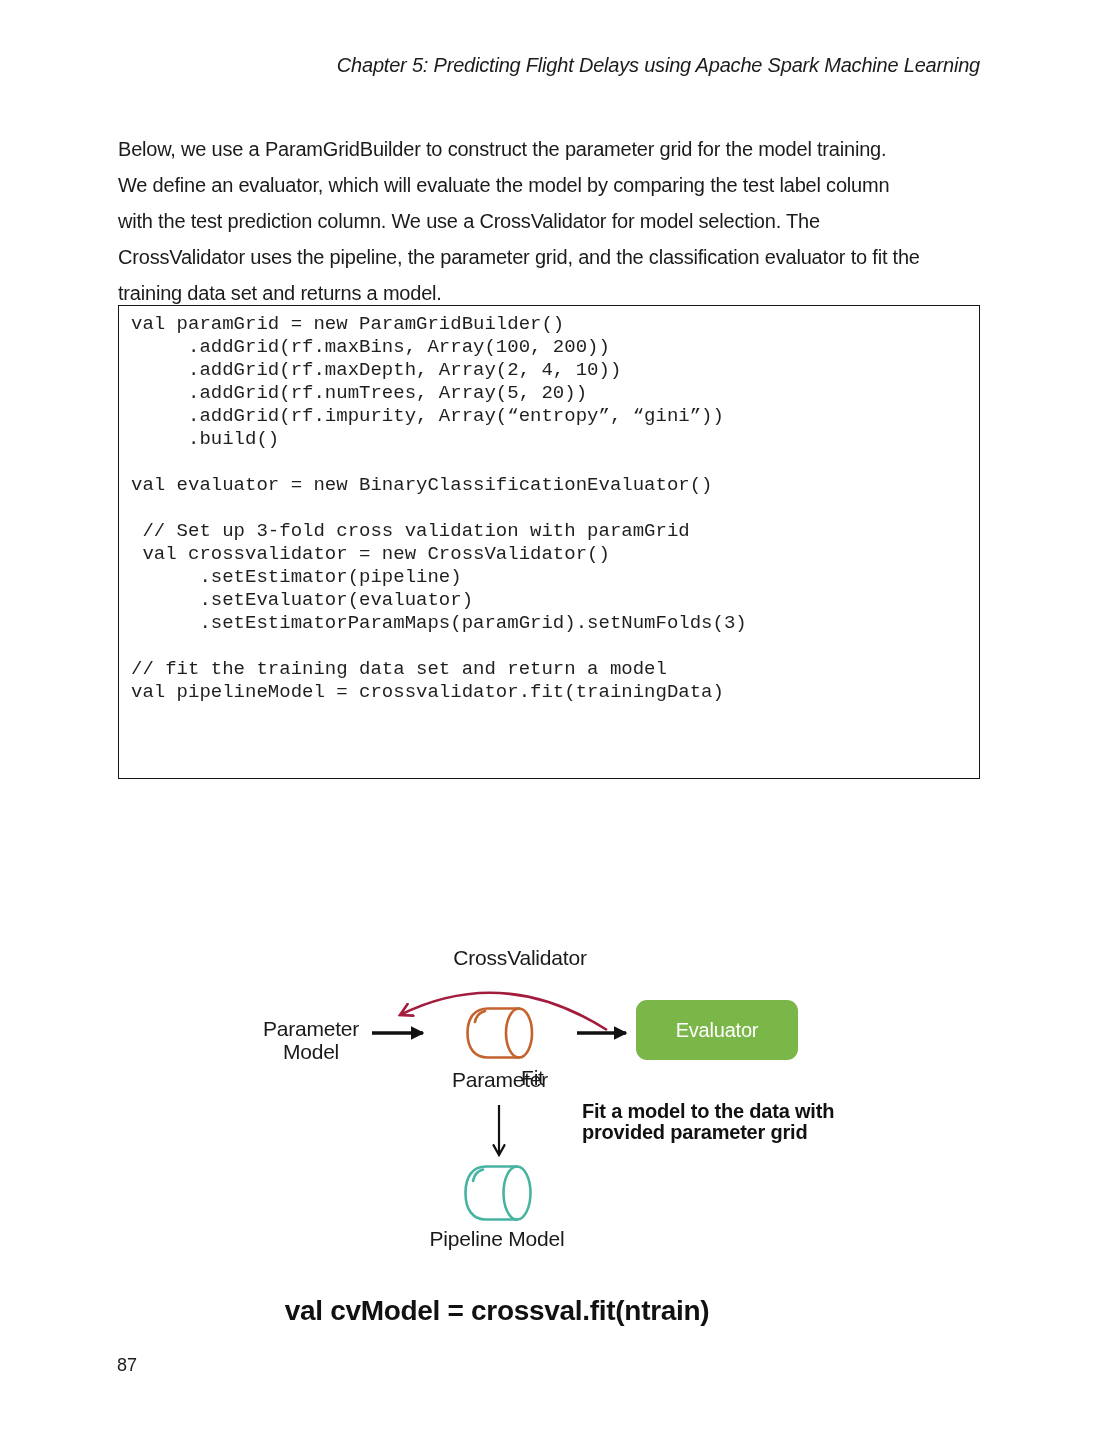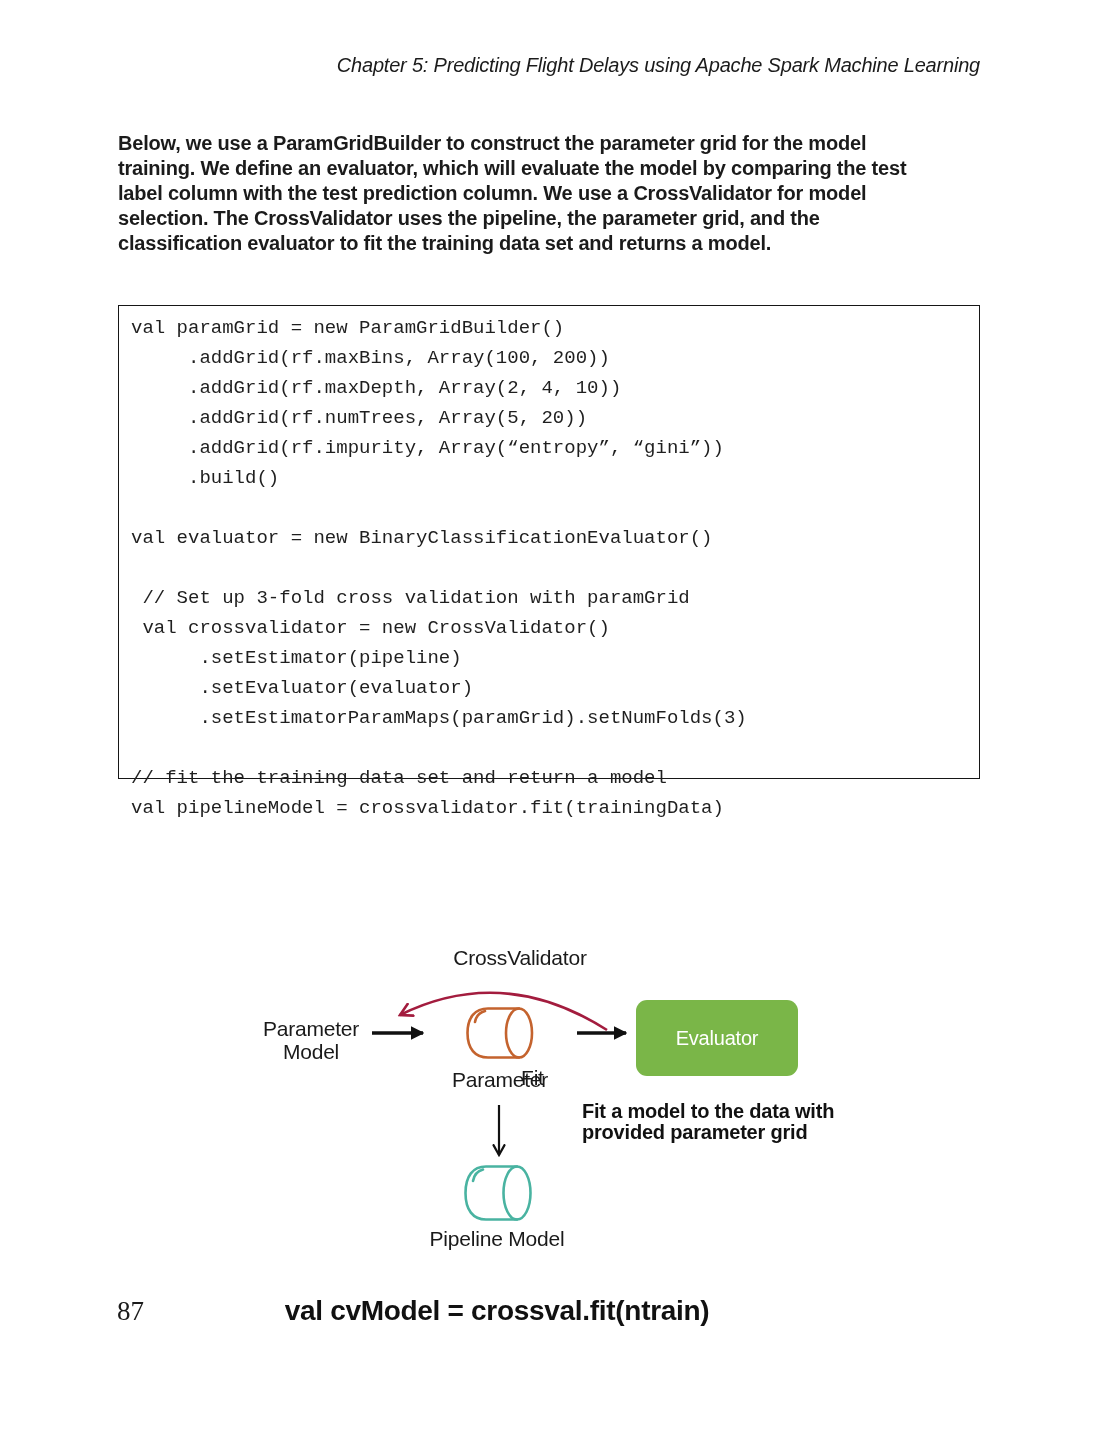--- a/index.html
+++ b/index.html
@@ -16,81 +16,80 @@
   .running-header{
     top:54px; right:117px;
     font-style:italic;
     font-size:20px;
     letter-spacing:-0.2px;
     color:#1b1b1b;
     white-space:nowrap;
   }
   .body-par{
     font-size:20px;
-    line-height:25px;
+    line-height:36px;
     letter-spacing:-0.2px;
     color:#1b1b1b;
-    font-weight:bold;
   }
   .par-intro{ top:131px; left:118px; width:802px; }
   .par-after{ top:799px; left:118px; width:878px; }
   .code-box{
     top:305px; left:118px;
     width:862px; height:474px;
     box-sizing:border-box;
     border:1.5px solid #161616;
     background:#ffffff;
     padding:7px 12px;
   }
   .code-box pre{
     margin:0;
     font-family:"Liberation Mono", monospace;
     font-size:19px;
-    line-height:30px;
+    line-height:23px;
     color:#1f1f1f;
     white-space:pre;
   }
   .diagram-label{
     font-size:21px;
     letter-spacing:-0.2px;
     color:#1a1a1a;
     line-height:23px;
   }
   .centered{ text-align:center; }
   .cv-title{ top:946px; left:420px; width:200px; }
   .pg-label{ top:1017px; left:251px; width:120px; }
   .pipeline-label{ top:1068px; left:440px; width:120px; }
   .fit-label{ top:1066px; left:521px; }
   .pm-label{ top:1227px; left:417px; width:160px;text-align:center; }
   .evaluator-box{
     top:1000px; left:636px;
-    width:162px; height:76px;
+    width:162px; height:60px;
     border-radius:11px;
     display:flex; align-items:center; justify-content:center;
     font-size:20px;
     letter-spacing:-0.2px;
   }
   .annotation{
     top:1101px; left:582px; width:280px;
     font-size:20px; font-weight:bold;
     line-height:21px;
     letter-spacing:-0.2px;
     color:#111111;
   }
   .caption-code{
     top:1295px; left:277px; width:440px;
     text-align:center;
     font-size:28px; font-weight:bold;
     letter-spacing:-0.3px;
     color:#111111;
   }
   .page-number{
-    top:1296px; left:117px;
-    font-family:Liberation Serif, serif;
-    font-size:27px;
+    top:1355px; left:117px;
+    font-family:Liberation Sans, sans-serif;
+    font-size:18px;
     color:#1b1b1b;
   }
   .diagram-svg{
     top:0; left:0;
     pointer-events:none;
   }
 </style>
 </head>
 <body>
 

